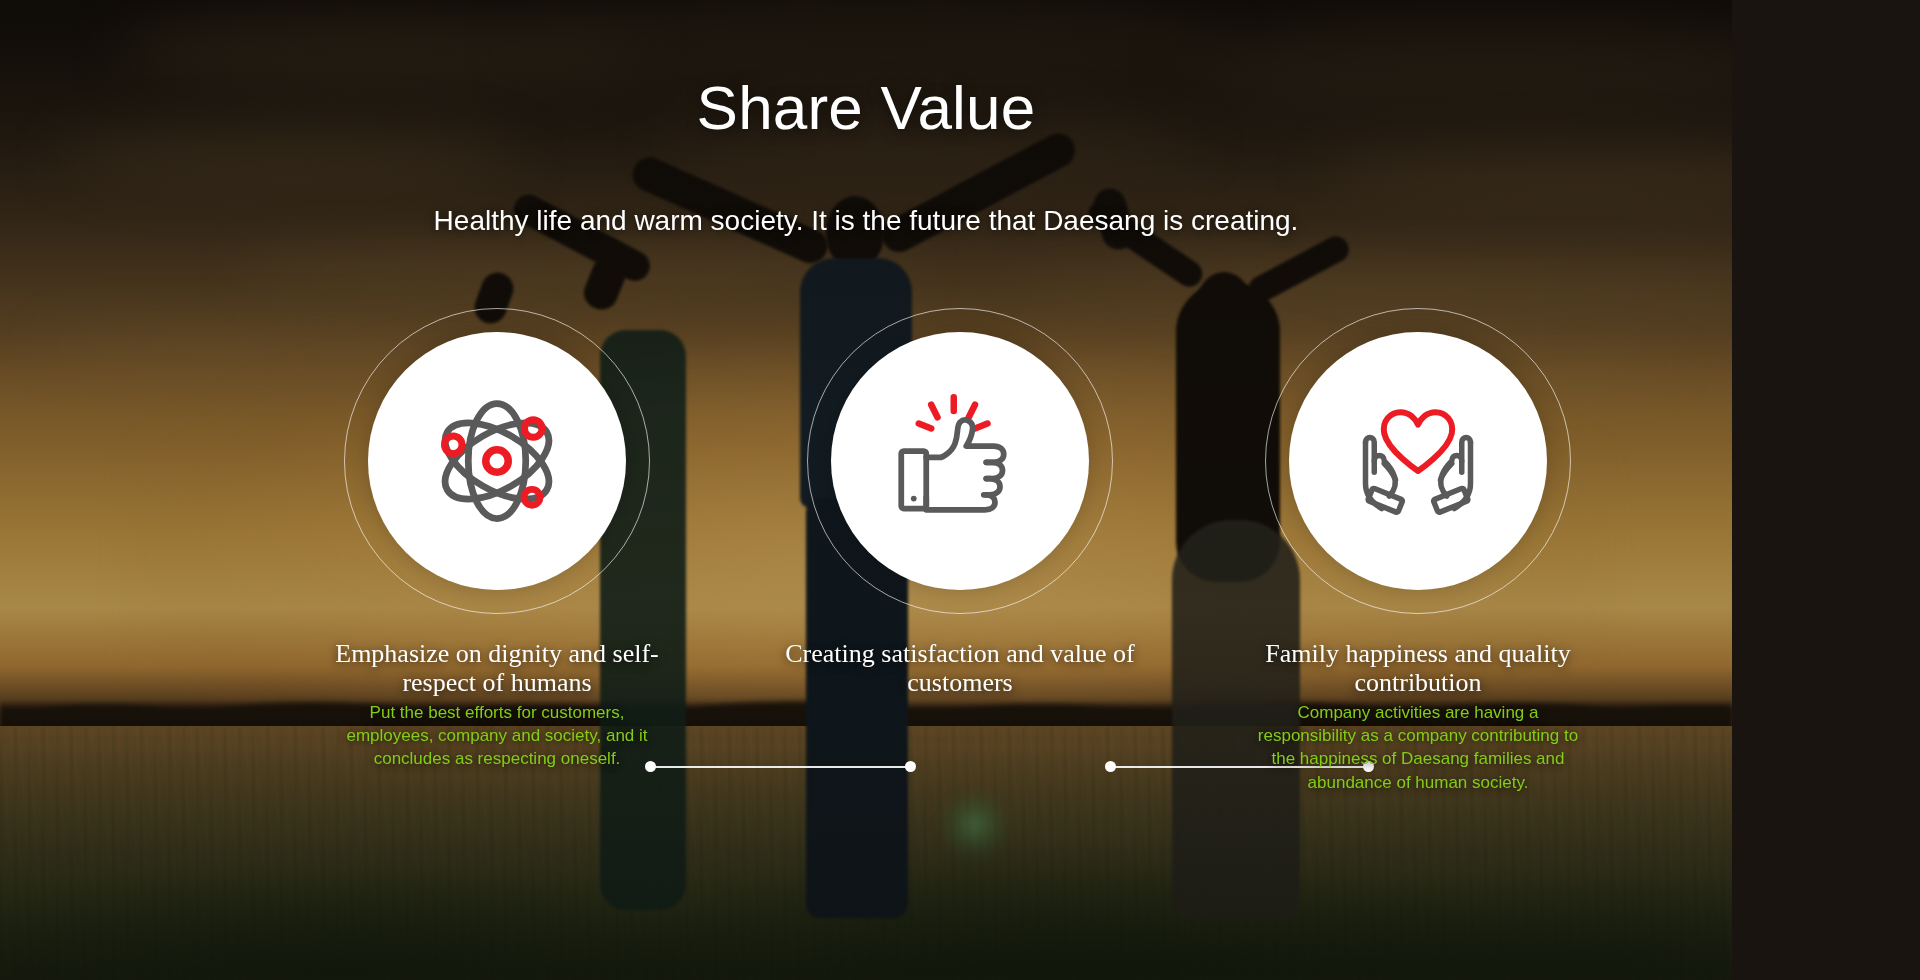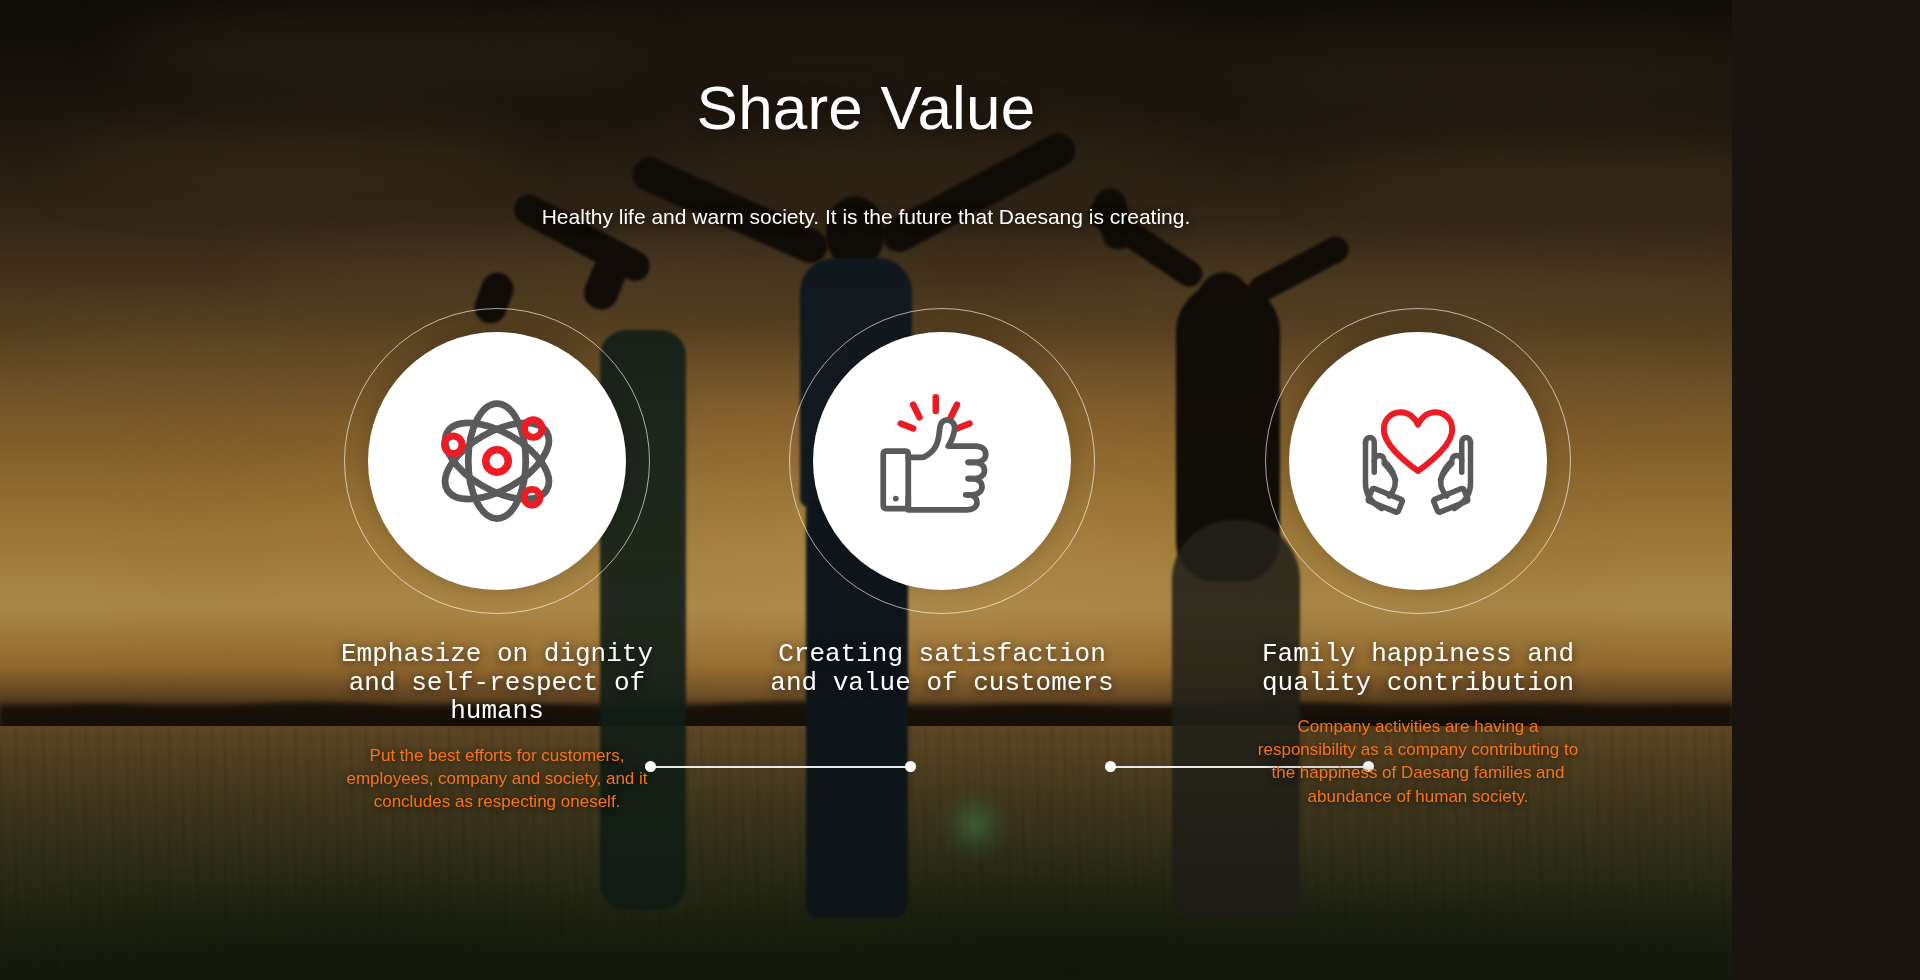--- a/index.html
+++ b/index.html
@@ -182,36 +182,36 @@
     text-align:center;
     font-family:"Liberation Sans", sans-serif;
     font-size:62px; font-weight:400; letter-spacing:.2px;
     color:#ffffff;
     text-shadow:0 2px 14px rgba(0,0,0,.55);
   }
   .page-subtitle {
     position:absolute; left:0; right:0; top:205px;
     text-align:center;
     font-family:"Liberation Sans", sans-serif;
-    font-size:21px; font-weight:400;
+    font-size:28px; font-weight:400;
     color:#ffffff;
     text-shadow:0 1px 10px rgba(0,0,0,.7);
   }
 
   
   .pillars {
     position:absolute; left:0; right:0; top:308px;
     height:560px;
   }
   .pillar {
     position:absolute; top:0; width:420px;
     text-align:center;
   }
   .p1 { left:287px; }
-  .p2 { left:732px; }
+  .p2 { left:750px; }
   .p3 { left:1208px; }
 
   .ring-wrap {
     position:relative;
     width:306px; height:306px;
     margin:0 auto;
   }
   .outer-ring {
     position:absolute; left:50%; top:50%;
     width:306px; height:306px;
@@ -238,31 +238,31 @@
   .cn1 { left:650px;  width:260px; }
   .cn2 { left:1110px; width:258px; }
   .cn-dot {
     position:absolute; top:458px;
     width:11px; height:11px; margin-top:-5px; margin-left:-5px;
     background:#ffffff; border-radius:50%;
   }
 
   .pillar-title {
     margin-top:26px;
-    font-family:Liberation Mono, monospace;
+    font-family:Liberation Serif, serif;
     font-size:26px; font-weight:400; line-height:1.1;
     color:#ffffff;
     text-shadow:0 2px 10px rgba(0,0,0,.7);
     padding:0 24px;
   }
   .pillar-desc {
-    margin-top:18px;
+    margin-top:4px;
     font-family:"Liberation Sans", sans-serif;
     font-size:17px; line-height:1.36;
-    color:#f97316;
+    color:#84cc16;
     text-shadow:0 1px 8px rgba(0,0,0,.75);
     padding:0 42px;
   }
   .pillar.bold .pillar-desc { font-weight:700; }
 </style>
 </head>
 <body>
 
 <div class="stage">
 

